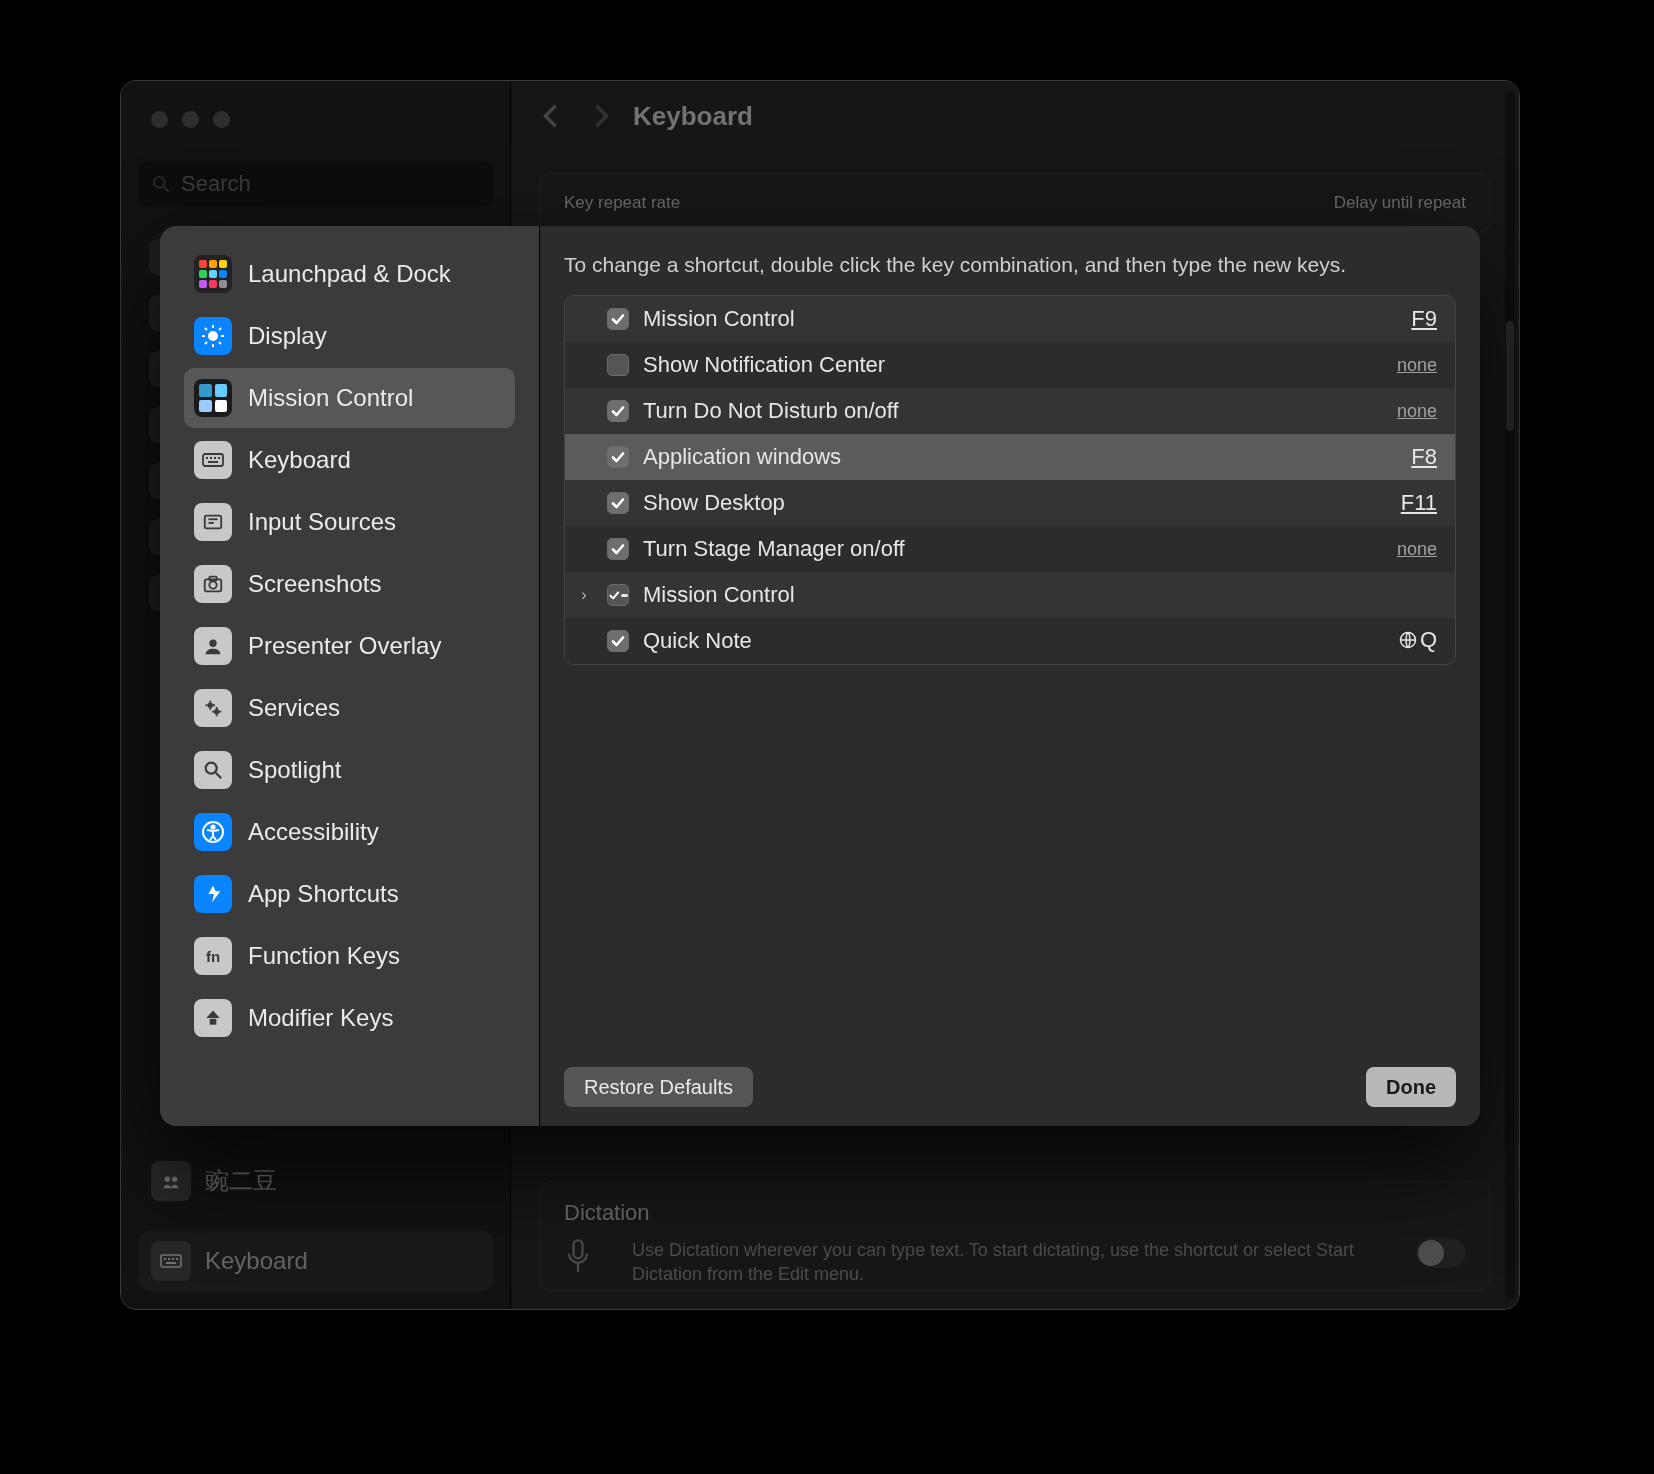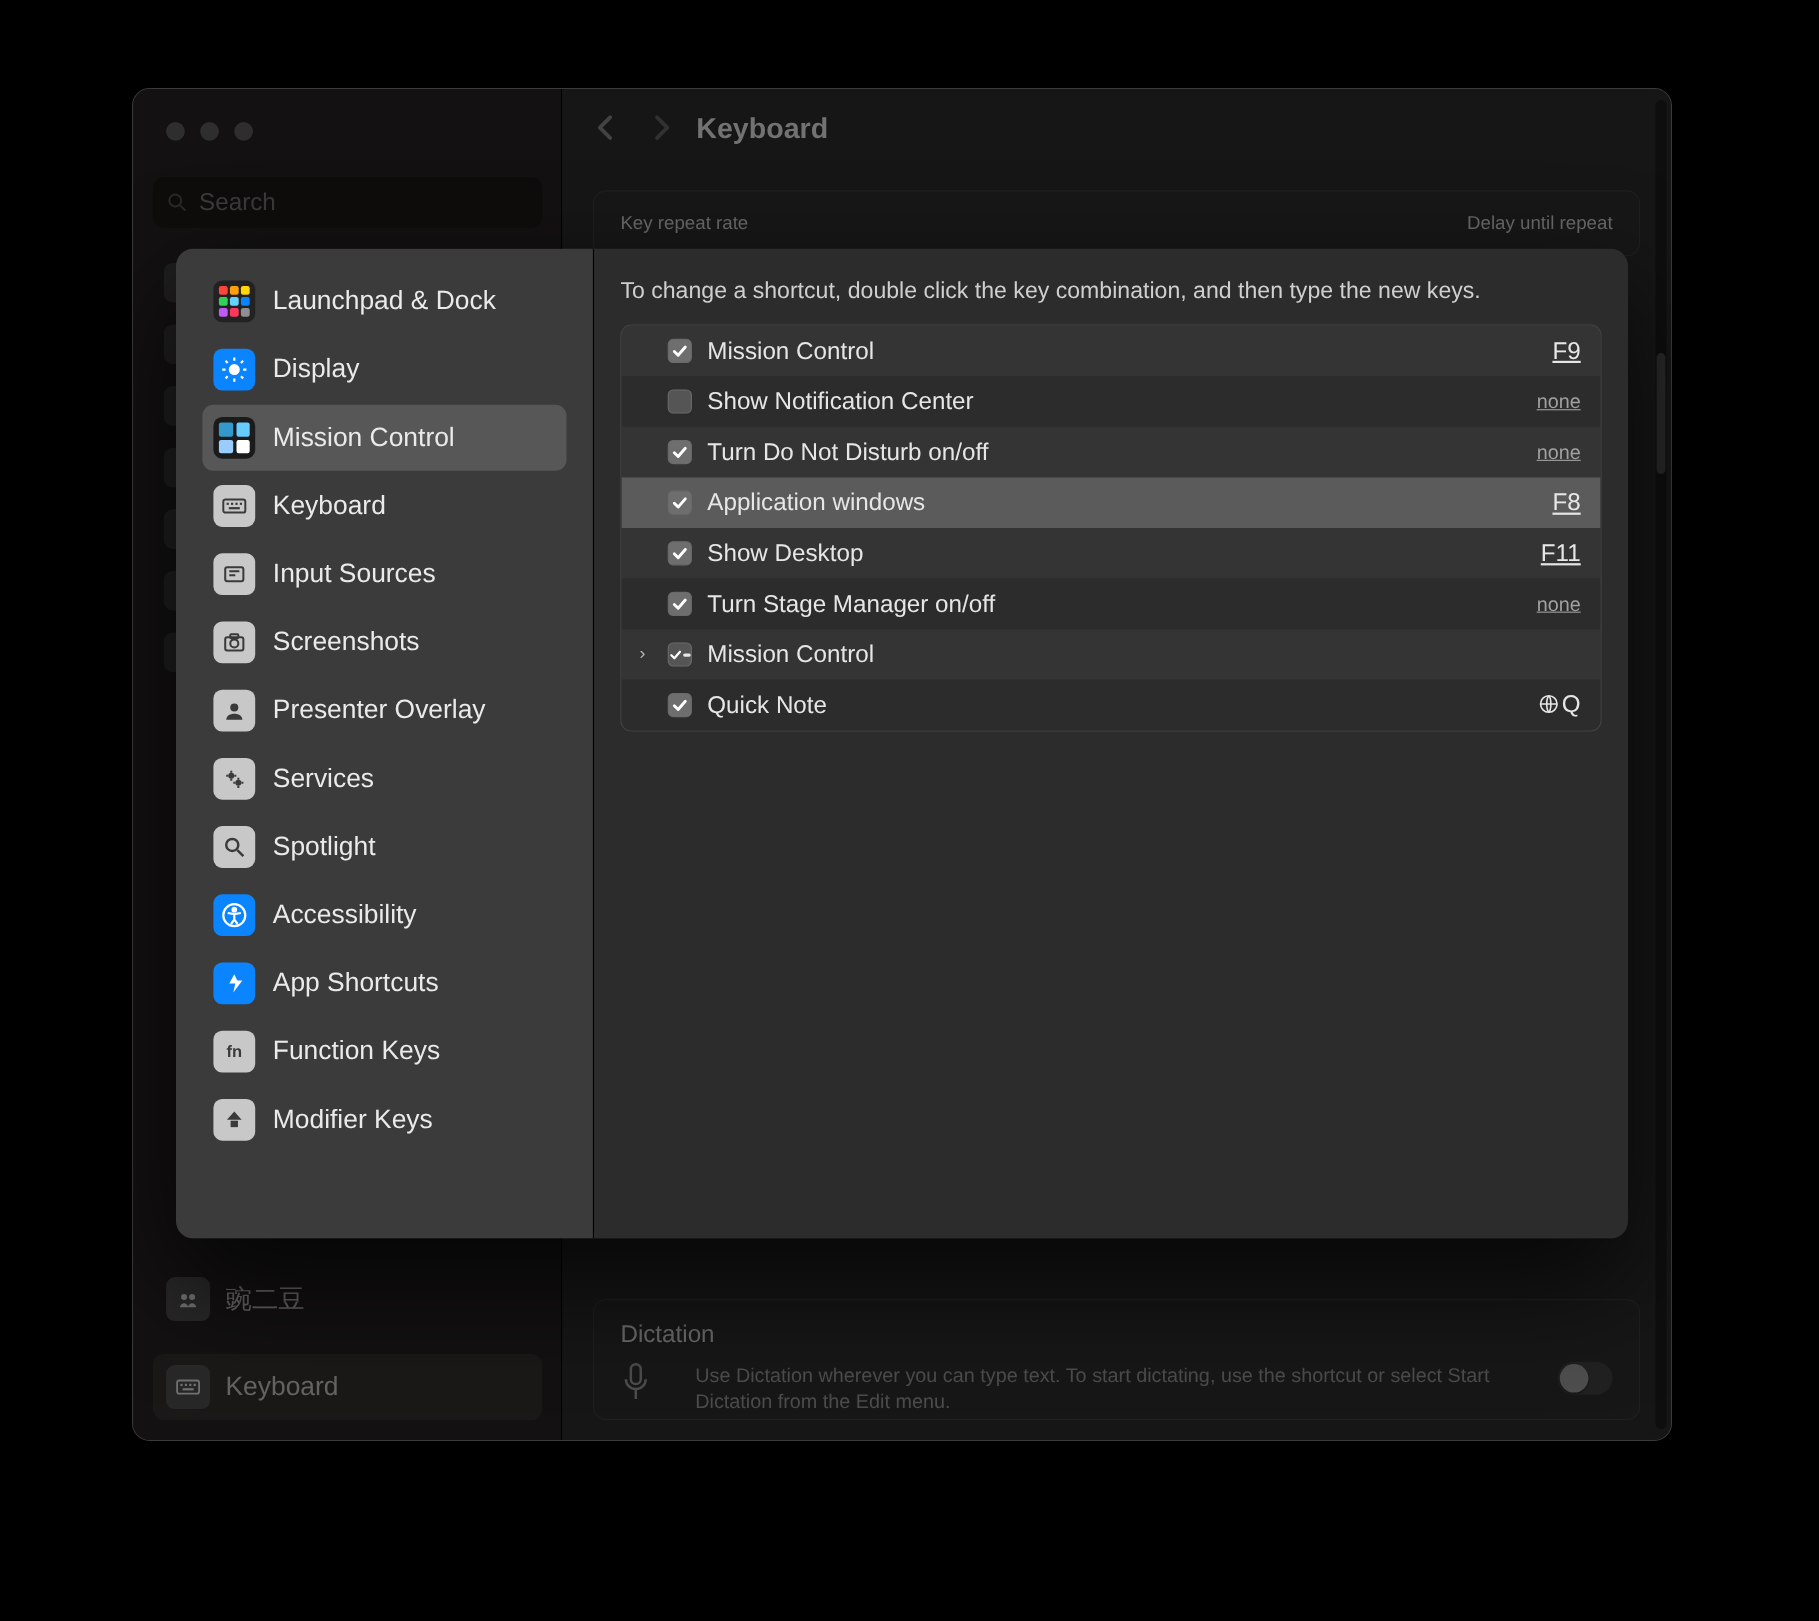--- a/index.html
+++ b/index.html
@@ -557,15 +557,19 @@
             <div class="sc-label">Quick Note</div>
             <div class="sc-key"><span class="globe">
                 <svg viewBox="0 0 24 24" fill="none" stroke="#e6e6e6" stroke-width="1.8">
                   <circle cx="12" cy="12" r="9"></circle>
                   <path d="M3 12h18M12 3c3 3 3 15 0 18M12 3c-3 3-3 15 0 18"></path>
                 </svg>
                 <span style="font-size:22px;">Q</span>
               </span></div>
           </div>
         </div>
+      <div class="sheet-footer">
+        <div class="btn btn-secondary">Restore Defaults</div>
+        <div class="btn btn-primary">Done</div>
+      </div>
     </div>
   </div>
 </div>
 
 </body></html>

